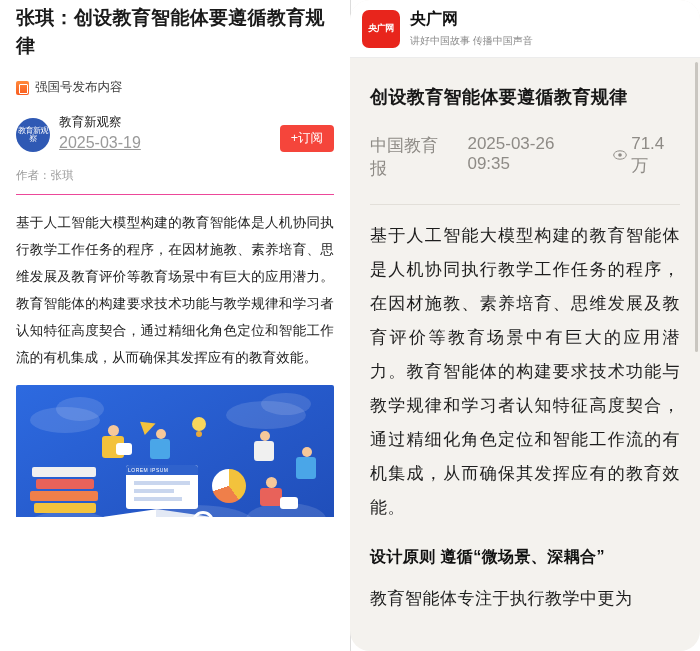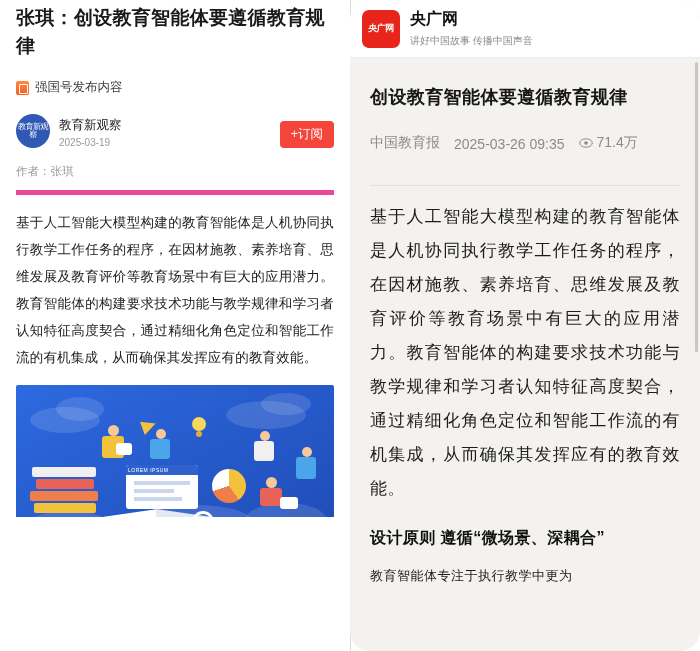--- a/index.html
+++ b/index.html
@@ -78,40 +78,41 @@
   }
   .src-meta {
     margin-left: 9px;
     flex: 1;
   }
   .src-name {
     font-size: 12.5px;
     color: #222;
   }
   .src-date {
-    font-size: 10px;
+    font-size: 16px;
     color: #9a9a9a;
     margin-top: 3px;
+    text-decoration: underline;
   }
   .sub-btn {
     background: #f5453b;
     color: #fff;
     border: none;
     border-radius: 4px;
     font-size: 12.5px;
     padding: 5px 11px;
     font-family: "Liberation Sans", sans-serif;
     cursor: pointer;
   }
   .author-row {
     font-size: 11.5px;
     color: #9a9a9a;
     margin-top: 16px;
     padding-bottom: 11px;
-    border-bottom: 5px solid #ec4899;
+    border-bottom: 1px solid #ec4899;
   }
   .left-body {
     font-size: 13.5px;
     line-height: 2.0;
     color: #222;
     margin-top: 14px;
     letter-spacing: 0.2px;
     text-align: justify;
   }
   .illus {
@@ -214,26 +215,26 @@
   }
   .art-title {
     font-size: 18px;
     font-weight: bold;
     line-height: 1.55;
     color: #171717;
     letter-spacing: 0.4px;
   }
   .art-meta {
     display: flex;
-    align-items: flex-end;
+    align-items: flex-start;
     gap: 14px;
     margin-top: 22px;
-    padding-bottom: 33px;
+    padding-bottom: 24px;
     border-bottom: 1px solid #e2dfd9;
-    font-size: 14px;
+    font-size: 17px;
     color: #8e8b86;
   }
   .eye {
     display: inline-flex;
     align-items: center;
     gap: 4px;
   }
   .eye svg { display: block; }
   .art-body {
     font-size: 17px;
@@ -244,21 +245,21 @@
     text-align: justify;
   }
   .art-sub {
     font-size: 16px;
     font-weight: bold;
     color: #111;
     margin-top: 22px;
     letter-spacing: 0.4px;
   }
   .art-body2 {
-    font-size: 13px;
+    font-size: 17px;
     line-height: 2.0;
     color: #1d1d1d;
     margin-top: 14px;
     letter-spacing: 0.5px;
   }
   .scrollbar {
     position: absolute;
     right: 2px;
     top: 62px;
     width: 3px;

